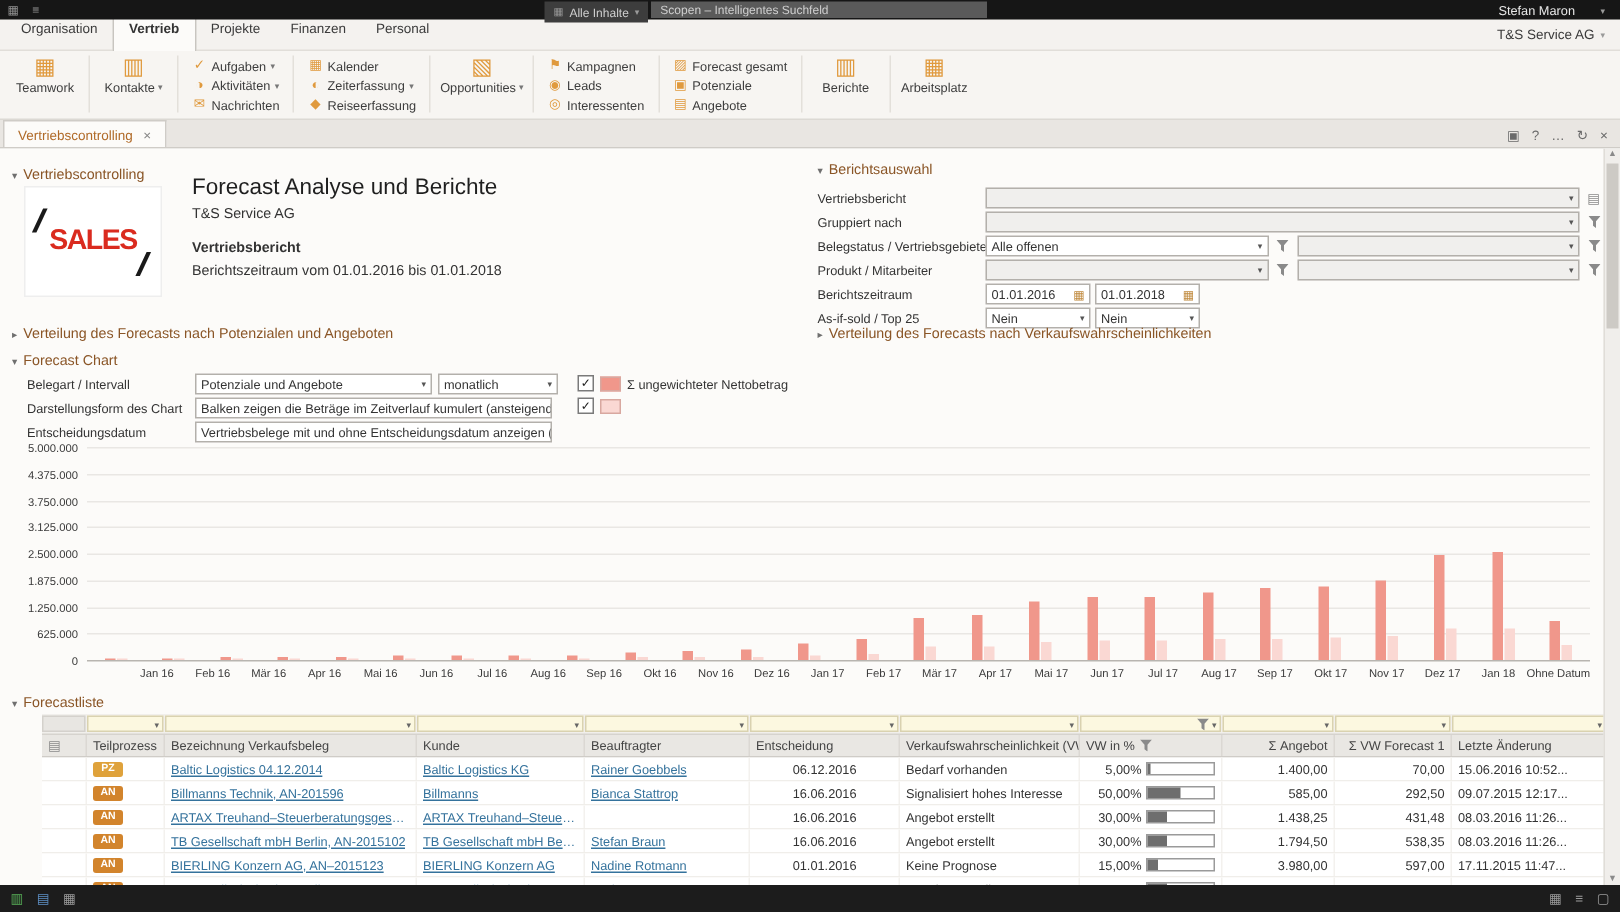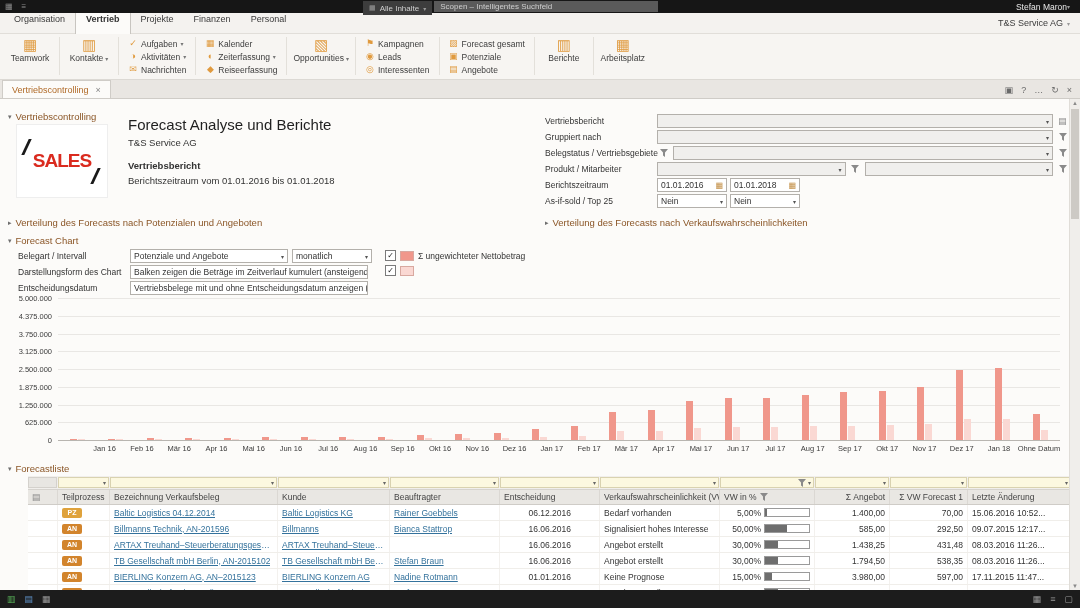--- a/index.html
+++ b/index.html
@@ -9,21 +9,21 @@
 
   
   .topbar{height:13px;background:#161616;color:#bbb;display:flex;align-items:center;position:relative;flex:0 0 13px;}
   .tb-icons{display:flex;gap:9px;margin-left:5px;font-size:8px;color:#8f8f8f;}
   .tb-search{position:absolute;left:363px;top:1px;display:flex;gap:2px;}
   .tb-chip{background:#3d3d3d;color:#cfcfcf;height:14px;display:flex;align-items:center;gap:4px;padding:0 6px;font-size:8px;}
   .tb-chip .chip-ic{color:#9a9a9a;font-size:7px;}
   .tb-input{width:212px;height:11px;background:#5a5a5a;border:none;color:#d5d5d5;font-size:8px;
             font-family:"Liberation Sans",sans-serif;padding:0 6px;outline:none;}
   .tb-input::placeholder{color:#cfcfcf;}
-  .tb-user{margin-left:auto;margin-right:10px;display:flex;align-items:center;gap:0;font-size:8.5px;color:#e8e8e8;}
+  .tb-user{margin-left:auto;margin-right:10px;display:flex;align-items:center;gap:17px;font-size:8.5px;color:#e8e8e8;}
   .caret{font-size:6px;color:#9a9a9a;}
 
   
   .menubar{height:20px;background:#f4f2ef;border-bottom:1px solid #e1ded9;display:flex;align-items:center;
            font-size:9px;color:#3b3b3b;padding-left:4px;flex:0 0 20px;}
   .m-tab{padding:0 10px;height:26px;line-height:18px;cursor:default;}
   .m-tab.active{background:#fcfbf9;border:1px solid #c8c5c0;font-weight:bold;color:#333;}
   .m-company{margin-left:auto;margin-right:10px;display:flex;align-items:center;gap:4px;color:#3b3b3b;}
 
   
@@ -324,20 +324,24 @@
     </div>
 
     <div class="title-block">
       <div class="page-title">Forecast Analyse und Berichte</div>
       <div class="report-company">T&amp;S Service AG</div>
       <div class="report-subtitle">Vertriebsbericht</div>
       <div class="report-period">Berichtszeitraum vom 01.01.2016 bis 01.01.2018</div>
     </div>
 
     <div class="panel-ba">
+      <div class="sec-head">
+        <span class="tri">▾</span>
+        <span>Berichtsauswahl</span>
+      </div>
       <div class="ba-form">
         <div class="ba-label">Vertriebsbericht</div>
         <div class="ba-fields">
           <div class="field empty">
               <span class="caret">▾</span>
             </div>
           <div class="icon-btn">▤</div>
         </div>
 
         <div class="ba-label">Gruppiert nach</div>
@@ -347,20 +351,24 @@
             </div>
           <div class="icon-btn">
               <svg class="funnel-svg" width="8" height="8" viewBox="0 0 8 8">
                 <path d="M0 0 H8 L5 3.5 V8 L3 6.5 V3.5 Z" fill="#8a8a8a"></path>
               </svg>
             </div>
         </div>
 
         <div class="ba-label">Belegstatus / Vertriebsgebiete</div>
         <div class="ba-fields">
+          <div class="field">
+              <span>Alle offenen</span>
+              <span class="caret">▾</span>
+            </div>
           <div class="icon-btn">
               <svg class="funnel-svg" width="8" height="8" viewBox="0 0 8 8">
                 <path d="M0 0 H8 L5 3.5 V8 L3 6.5 V3.5 Z" fill="#8a8a8a"></path>
               </svg>
             </div>
           <div class="field empty">
               <span class="caret">▾</span>
             </div>
           <div class="icon-btn">
               <svg class="funnel-svg" width="8" height="8" viewBox="0 0 8 8">

